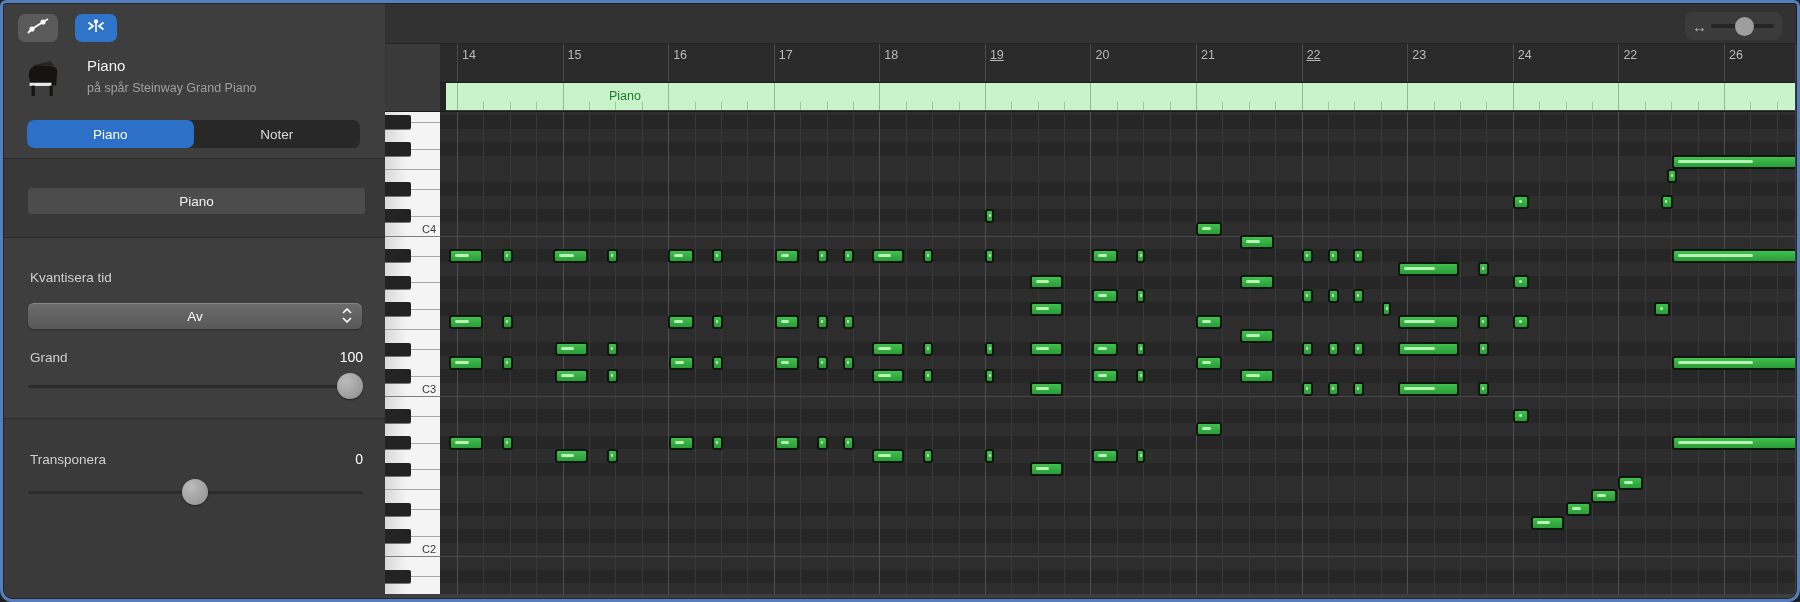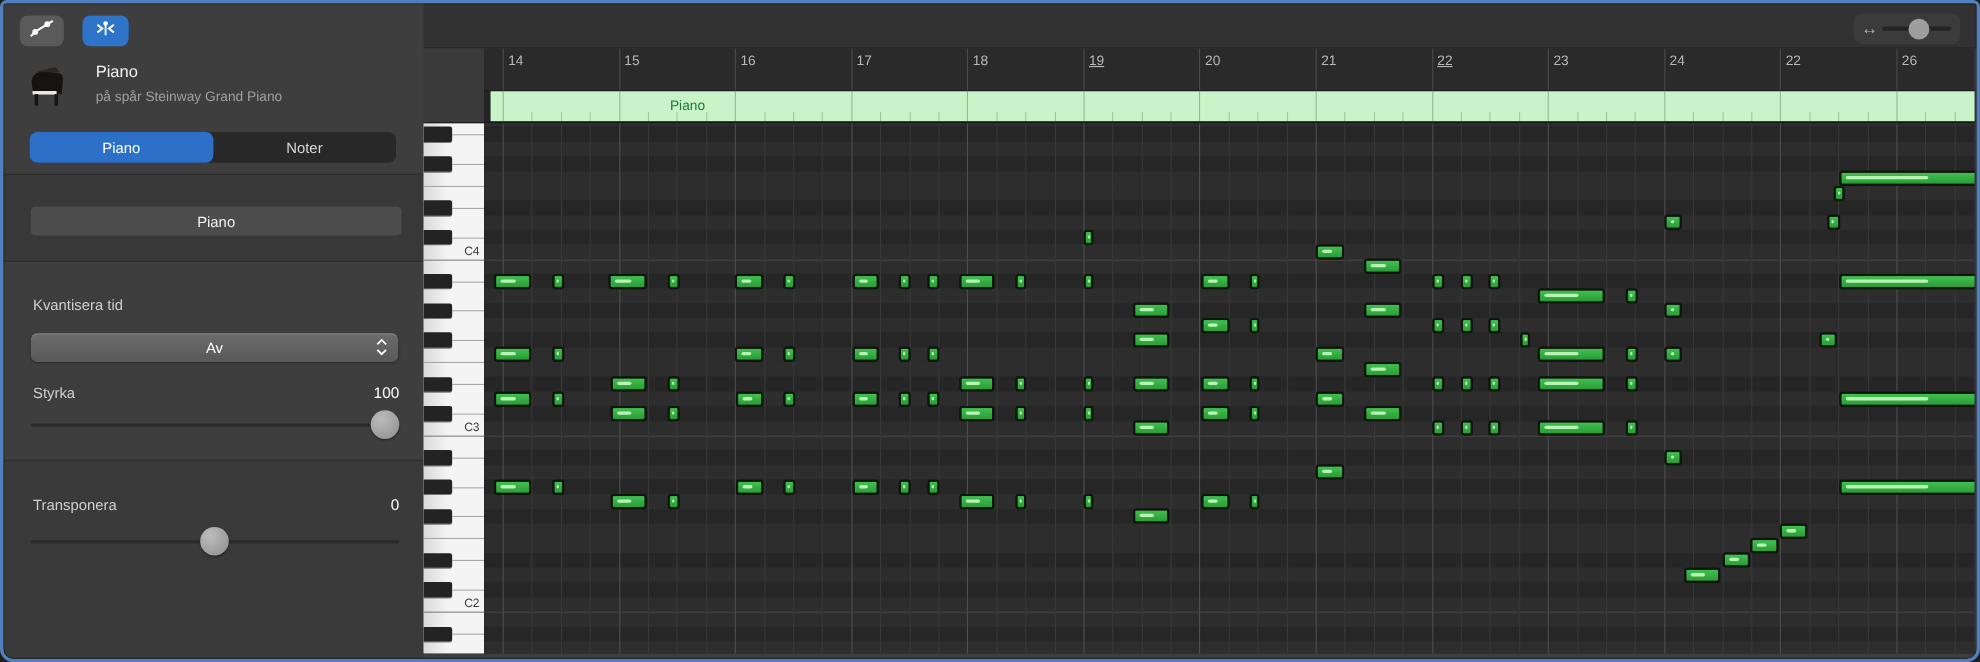--- a/index.html
+++ b/index.html
@@ -131,21 +131,21 @@
     <div class="dropdown">
       <span>Av</span>
       <span class="chev">
         <svg width="10" height="15" viewBox="0 0 10 15">
           <path d="M1 5 L5 1 L9 5" fill="none" stroke="#fff" stroke-width="1.6"></path>
           <path d="M1 10 L5 14 L9 10" fill="none" stroke="#fff" stroke-width="1.6"></path>
         </svg>
       </span>
     </div>
 
-    <div class="side-label" style="top:350px">Styrka</div>
+    <div class="side-label" style="top:350px">Grand</div>
     <div class="side-value" style="top:349px">100</div>
     <div class="slider-track" style="left:28px;top:385px;width:335px"></div>
     <div class="slider-thumb" style="left:337px;top:373px"></div>
 
     <div class="side-sep" style="top:418px"></div>
     <div class="transpose-section"></div>
     <div class="side-label" style="top:452px">Transponera</div>
     <div class="side-value" style="top:451px">0</div>
     <div class="slider-track" style="left:28px;top:491px;width:335px"></div>
     <div class="slider-thumb" style="left:182px;top:479px"></div>

